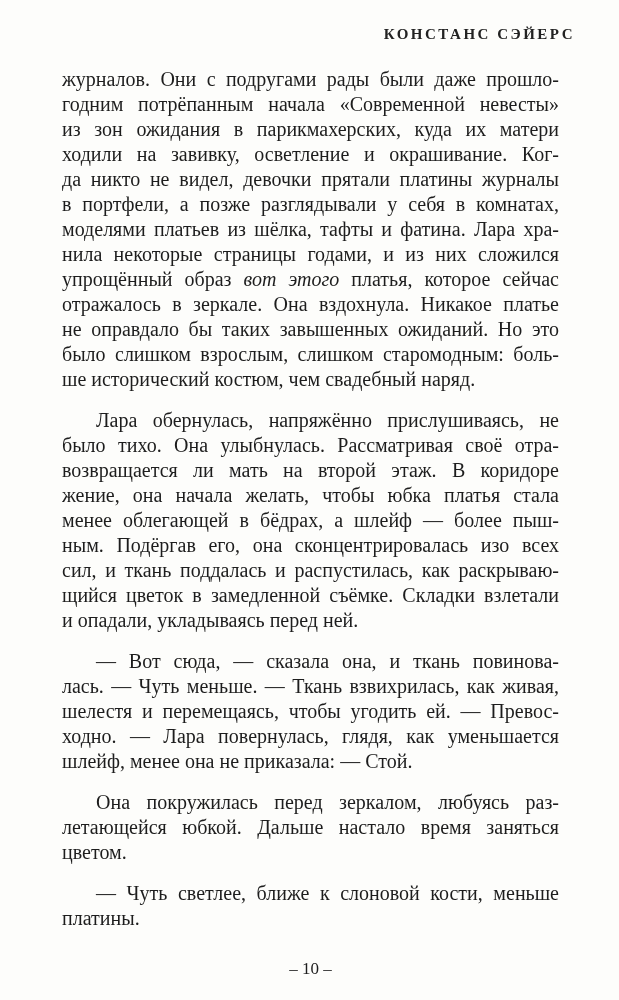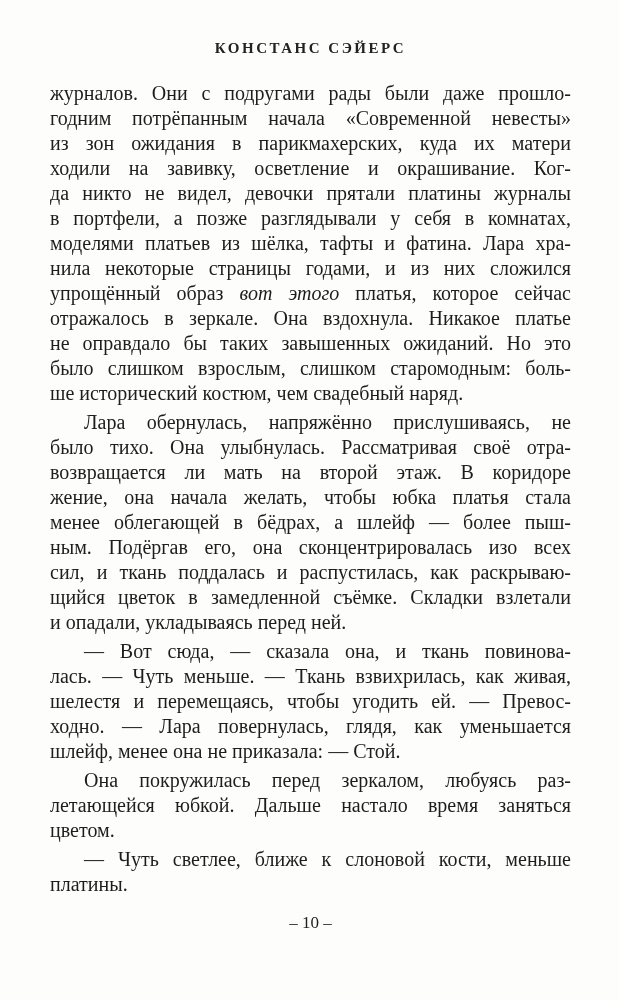--- a/index.html
+++ b/index.html
@@ -12,54 +12,54 @@
   }
   .page {
     box-sizing: border-box;
     width: 619px;
     height: 1000px;
     padding: 26px 44px 0 46px;
     font-family: "Liberation Serif", "DejaVu Serif", serif;
     color: #1d1d1d;
   }
   .running-head {
-    text-align: center;
+    text-align: right;
     font-size: 15px;
     font-weight: bold;
     letter-spacing: 2.5px;
-    margin: 14px 0 24px 0;
+    margin: 0 0 24px 0;
     color: #222;
   }
   .body-text {
     font-size: 20px;
     line-height: 25px;
   }
   .paragraph {
-    margin: 4px;
+    margin: 16px;
     padding: 0;
   }
   .line {
     text-align: justify;
     text-align-last: justify;
     height: 25px;
     overflow: hidden;
   }
   .line.last-line {
     text-align-last: left;
   }
   .line.first-line {
     text-indent: 34px;
   }
   .line i {
     font-style: italic;
   }
   .page-footer {
     text-align: center;
     font-size: 17px;
-    margin-top: 16px;
+    margin-top: 28px;
     color: #1d1d1d;
   }
 </style>
 </head>
 <body>
 
 <div class="page">
   <div class="running-head">КОНСТАНС СЭЙЕРС</div>
 
   <div class="body-text">

